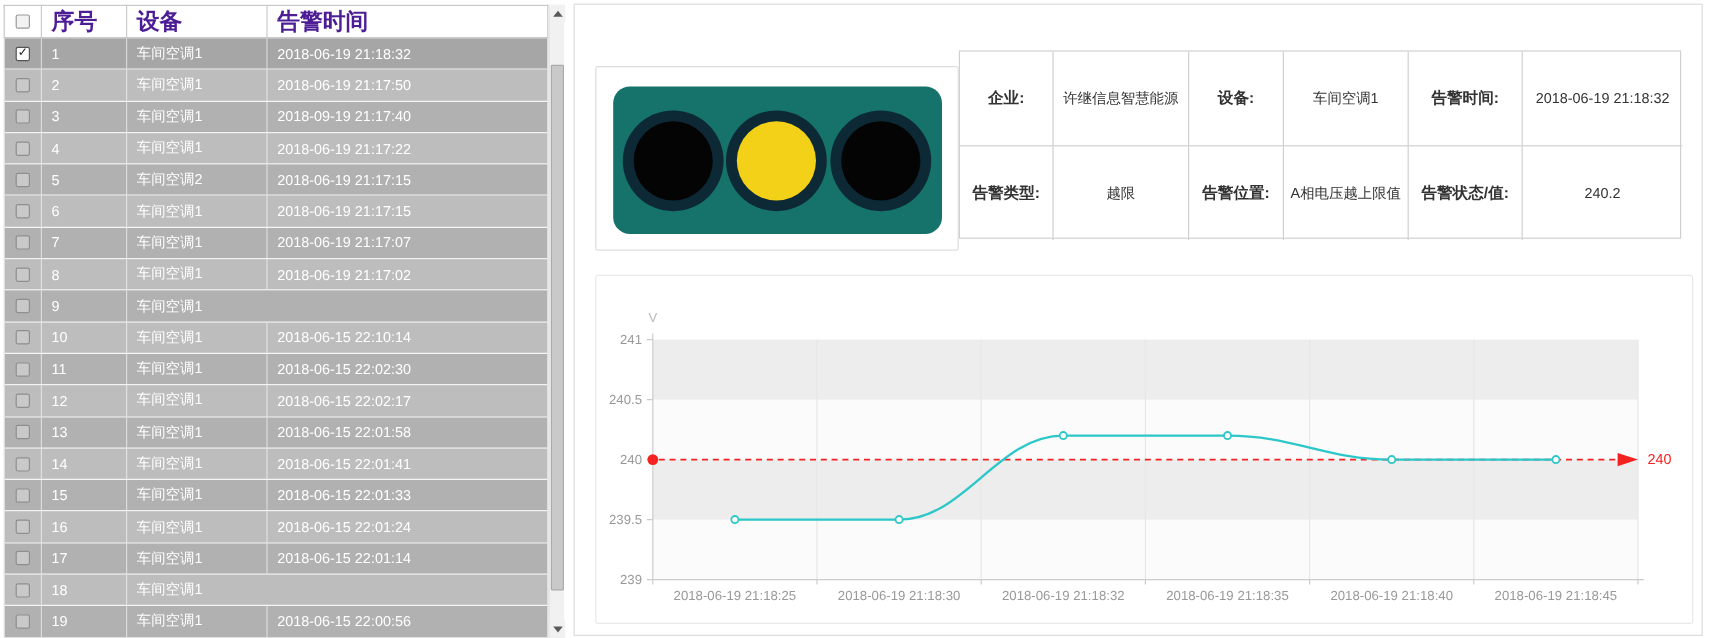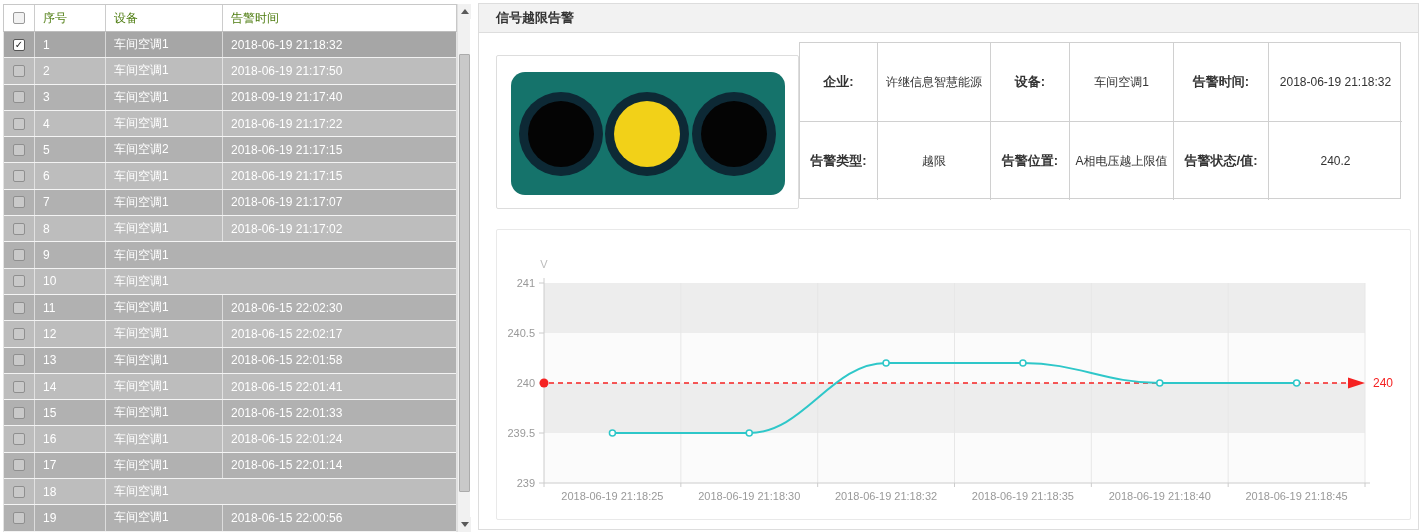--- a/index.html
+++ b/index.html
@@ -3,21 +3,21 @@
 <meta charset="utf-8">
 <style>
   * { margin:0; padding:0; box-sizing:border-box; }
   html,body { background:#fff; }
   body { font-family:"Liberation Sans","DejaVu Sans",sans-serif; color:#333; }
   .app { position:relative; width:1425px; height:532px; background:#fff; overflow:hidden; }
 
   
   .ltable { position:absolute; left:3px; top:4px; width:454px; }
   .thead { display:flex; height:28px; background:#fff; border:1px solid #c8c8c8; border-bottom:1px solid #bdbdbd; }
-  .thead .cell { display:flex; align-items:center; font-size:12px; font-weight:normal; color:#4d7c0f;
+  .thead .cell { display:flex; align-items:center; font-size:19px; font-weight:bold; color:#4c1d95;
                  border-right:1px solid #ccc; padding-left:8px; }
   .thead .cell:last-child { border-right:none; }
   .c0 { width:31px; flex:none; justify-content:center; padding-left:0 !important; }
   .c1 { width:71px; flex:none; }
   .c2 { width:117px; flex:none; }
   .c3 { flex:1; }
   .tbody { border-left:1px solid #e3e3e3; border-right:1px solid #e3e3e3; }
   .trow { display:flex; height:26.3px; align-items:stretch; border-bottom:1px solid rgba(255,255,255,0.85); }
   .trow .cell { display:flex; align-items:center; font-size:12px; color:#fff;
                 border-right:1px solid rgba(255,255,255,0.55); padding-left:8px; overflow:hidden; white-space:nowrap; }
@@ -149,20 +149,21 @@
           </span>
           <span class="cell c1">9</span>
           <span class="cell c2">车间空调1</span>
         </div>
         <div class="trow even">
           <span class="cell c0">
             <span class="cb"></span>
           </span>
           <span class="cell c1">10</span>
           <span class="cell c2">车间空调1</span>
+          <span class="cell c3">2018-06-15 22:10:14</span>
         </div>
         <div class="trow odd">
           <span class="cell c0">
             <span class="cb"></span>
           </span>
           <span class="cell c1">11</span>
           <span class="cell c2">车间空调1</span>
           <span class="cell c3">2018-06-15 22:02:30</span>
         </div>
         <div class="trow even">
@@ -235,23 +236,20 @@
     <div class="vs-btn vs-up">
         <span class="tri-up"></span>
       </div>
     <div class="vs-thumb"></div>
     <div class="vs-btn vs-down">
         <span class="tri-down"></span>
       </div>
   </div>
 
   <div class="rpanel">
-    <div class="rhead">
-      <span class="title">信号越限告警</span>
-    </div>
 
     <div class="light-card">
       <div class="light-body" id="light-body" style="background: rgb(21, 115, 107);">
         <div class="ring r0" style="background: rgb(13, 41, 53);">
             <div class="lamp" id="lamp0" style="background: rgb(4, 4, 4);"></div>
           </div>
         <div class="ring r1" style="background: rgb(13, 41, 53);">
             <div class="lamp" id="lamp1" style="background: rgb(242, 209, 24);"></div>
           </div>
         <div class="ring r2" style="background: rgb(13, 41, 53);">

